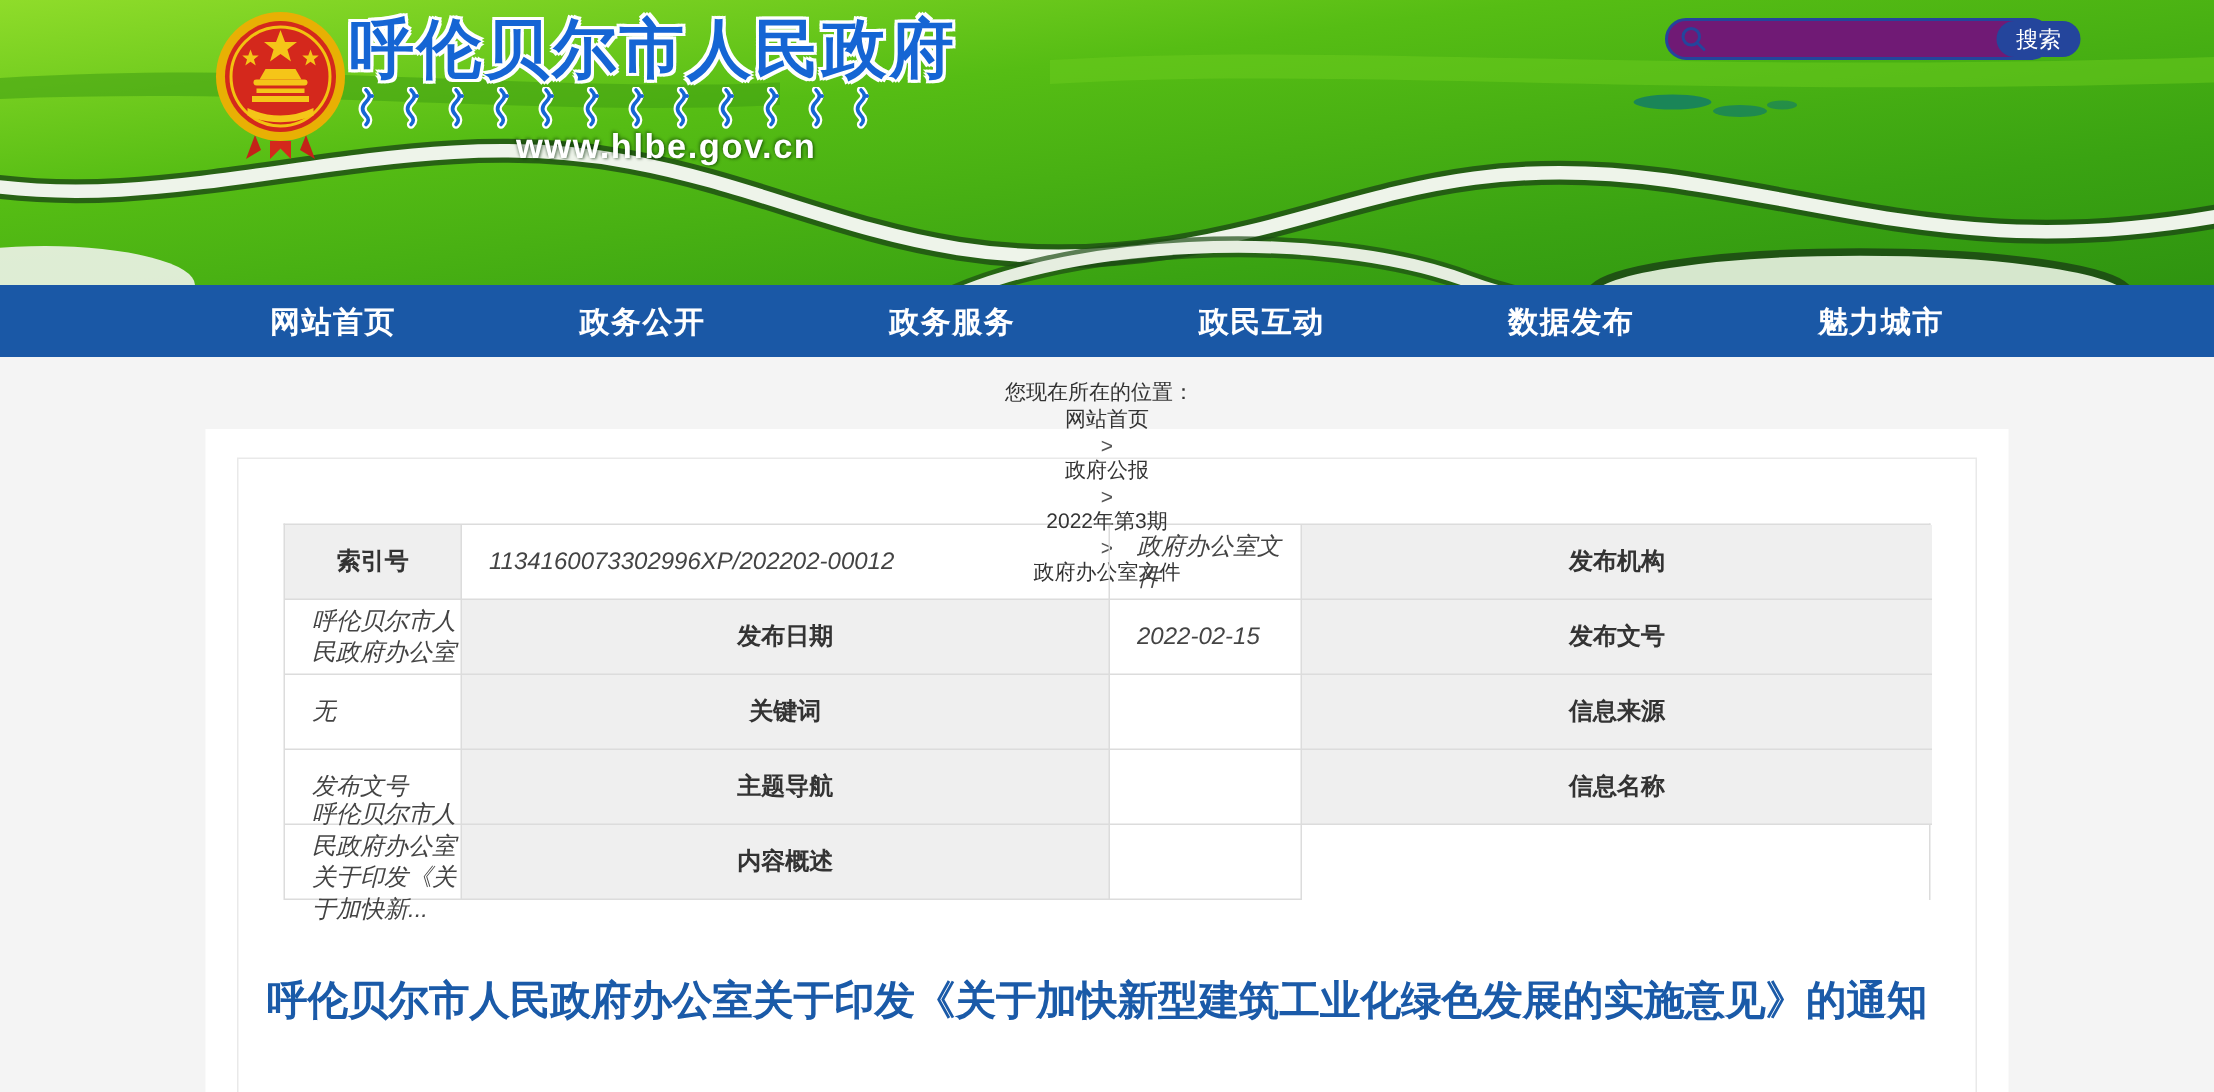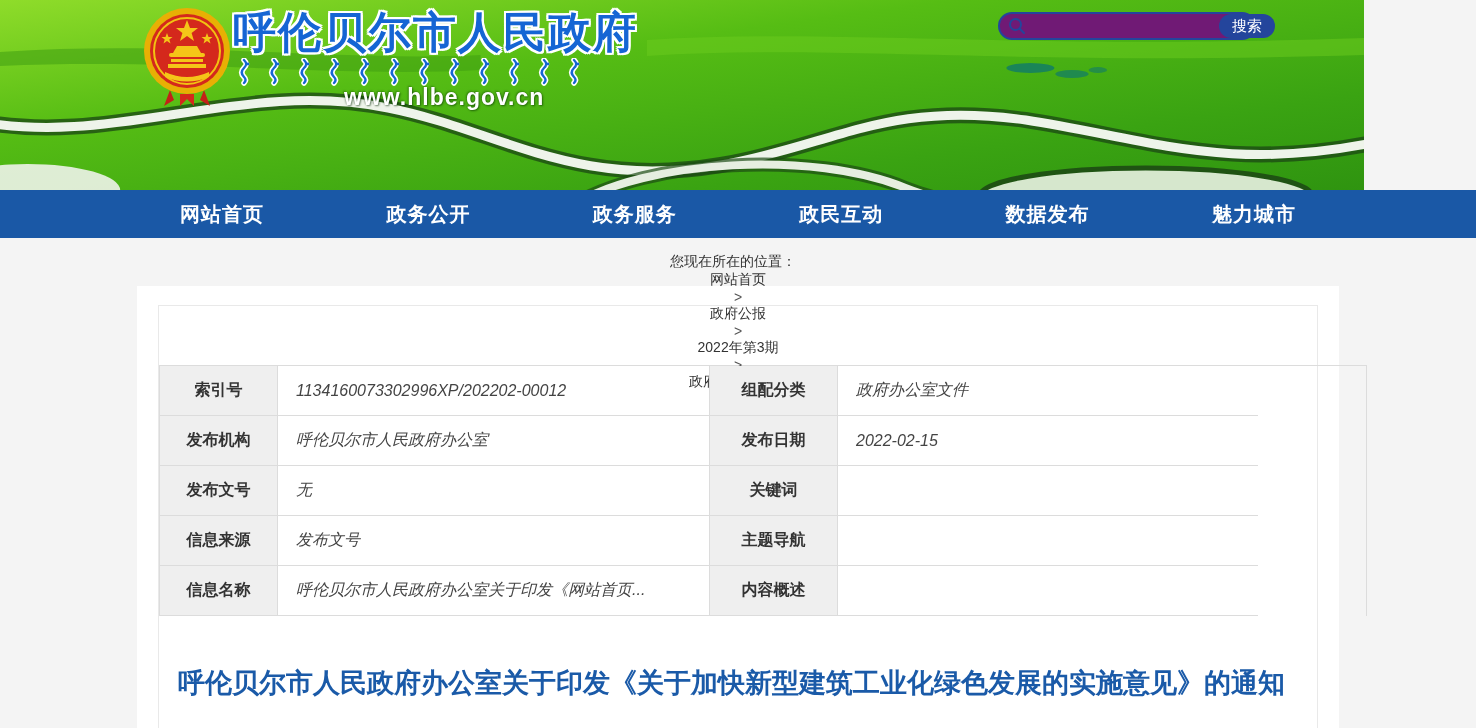--- a/index.html
+++ b/index.html
@@ -1,20 +1,20 @@
 <!DOCTYPE html>
 <html><head>
 <meta charset="utf-8">
 <style>
   * { margin:0; padding:0; box-sizing:border-box; }
   html,body { width:1476px; height:728px; overflow:hidden; background:#f4f4f4;
               font-family:"Liberation Sans", sans-serif; }
 
   
-  .banner { position:relative; width:1364px; height:190px; overflow:hidden; }
+  .banner { position:relative; width:1476px; height:190px; overflow:hidden; }
   .banner-bg { position:absolute; left:0; top:0; width:100%; height:100%; }
   .emblem { position:absolute; left:140px; top:6px; width:94px; height:104px; }
   .site-title { position:absolute; left:233px; top:4px; font-size:43px; font-weight:bold;
                 color:#1565d4; letter-spacing:2px; white-space:nowrap;
                 text-shadow:-2px -2px 0 #fff, 2px -2px 0 #fff, -2px 2px 0 #fff, 2px 2px 0 #fff,
                             0 -2px 0 #fff, 0 2px 0 #fff, -2px 0 0 #fff, 2px 0 0 #fff; }
   .mongolian { position:absolute; left:238px; top:58px; width:360px; height:28px; }
   .site-url { position:absolute; left:344px; top:84px; font-size:23px; font-weight:bold;
               color:#ffffff; letter-spacing:1px;
               text-shadow:1px 1px 2px rgba(0,40,0,.55), -1px -1px 2px rgba(0,40,0,.35); }
@@ -41,21 +41,21 @@
                display:flex; align-items:center; font-size:14px; color:#333;flex-direction:column; }
   .crumb-row svg { margin:0 8px 0 2px; }
   .crumb-prefix { margin-right:10px; }
   .crumb-link { color:#333; text-decoration:none; cursor:pointer; }
   .crumb-sep { margin:0 8px; color:#555; }
 
   
   .card { width:1202px; margin:8px auto 0; background:#fff; height:480px; padding-top:19px; }
   .card-inner { margin:0 21px; border:1px solid #e9e9e9; height:440px; padding-top:43px; }
 
-  .info-table { width:1208px; margin:16px auto; border:1px solid #dcdcdc; border-bottom:none;
+  .info-table { width:1098px; margin:0 auto; border:1px solid #dcdcdc; border-bottom:none;
                 display:grid; grid-template-columns:118px 432px 128px 420px; }
   .cell { height:50px; border-bottom:1px solid #dcdcdc; border-right:1px solid #dcdcdc;
           display:flex; align-items:center; font-size:16px; }
   .cell:nth-child(4n) { border-right:none; }
   .cell-label { background:#efefef; justify-content:center; font-weight:bold; color:#333; }
   .cell-value { padding-left:18px; color:#444;font-style:italic; }
 
   .doc-title { width:1120px; margin:47px auto 0; text-align:left; color:#1a5aa8;
                font-size:27px; font-weight:bold; line-height:40px; }
 </style>
@@ -180,39 +180,38 @@
   <a class="crumb-link">政府办公室文件</a>
 </div>
 
 <div class="card">
   <div class="card-inner">
 
     <div class="info-table">
 
       <div class="cell cell-label">索引号</div>
       <div class="cell cell-value">1134160073302996XP/202202-00012</div>
-      <div class="cell cell-label">组配分类</div>
       <div class="cell cell-value">政府办公室文件</div>
 
       <div class="cell cell-label">发布机构</div>
       <div class="cell cell-value">呼伦贝尔市人民政府办公室</div>
       <div class="cell cell-label">发布日期</div>
       <div class="cell cell-value">2022-02-15</div>
 
       <div class="cell cell-label">发布文号</div>
       <div class="cell cell-value">无</div>
       <div class="cell cell-label">关键词</div>
       <div class="cell cell-value"></div>
 
       <div class="cell cell-label">信息来源</div>
       <div class="cell cell-value">发布文号</div>
       <div class="cell cell-label">主题导航</div>
       <div class="cell cell-value"></div>
 
       <div class="cell cell-label">信息名称</div>
-      <div class="cell cell-value">呼伦贝尔市人民政府办公室关于印发《网站首页...</div>
+      <div class="cell cell-value">呼伦贝尔市人民政府办公室关于印发《关于加快新...</div>
       <div class="cell cell-label">内容概述</div>
       <div class="cell cell-value"></div>
     </div>
 
     <h1 class="doc-title">呼伦贝尔市人民政府办公室关于印发《关于加快新型建筑工业化绿色发展的实施意见》的通知</h1>
   </div>
 </div>
 
 </body></html>

